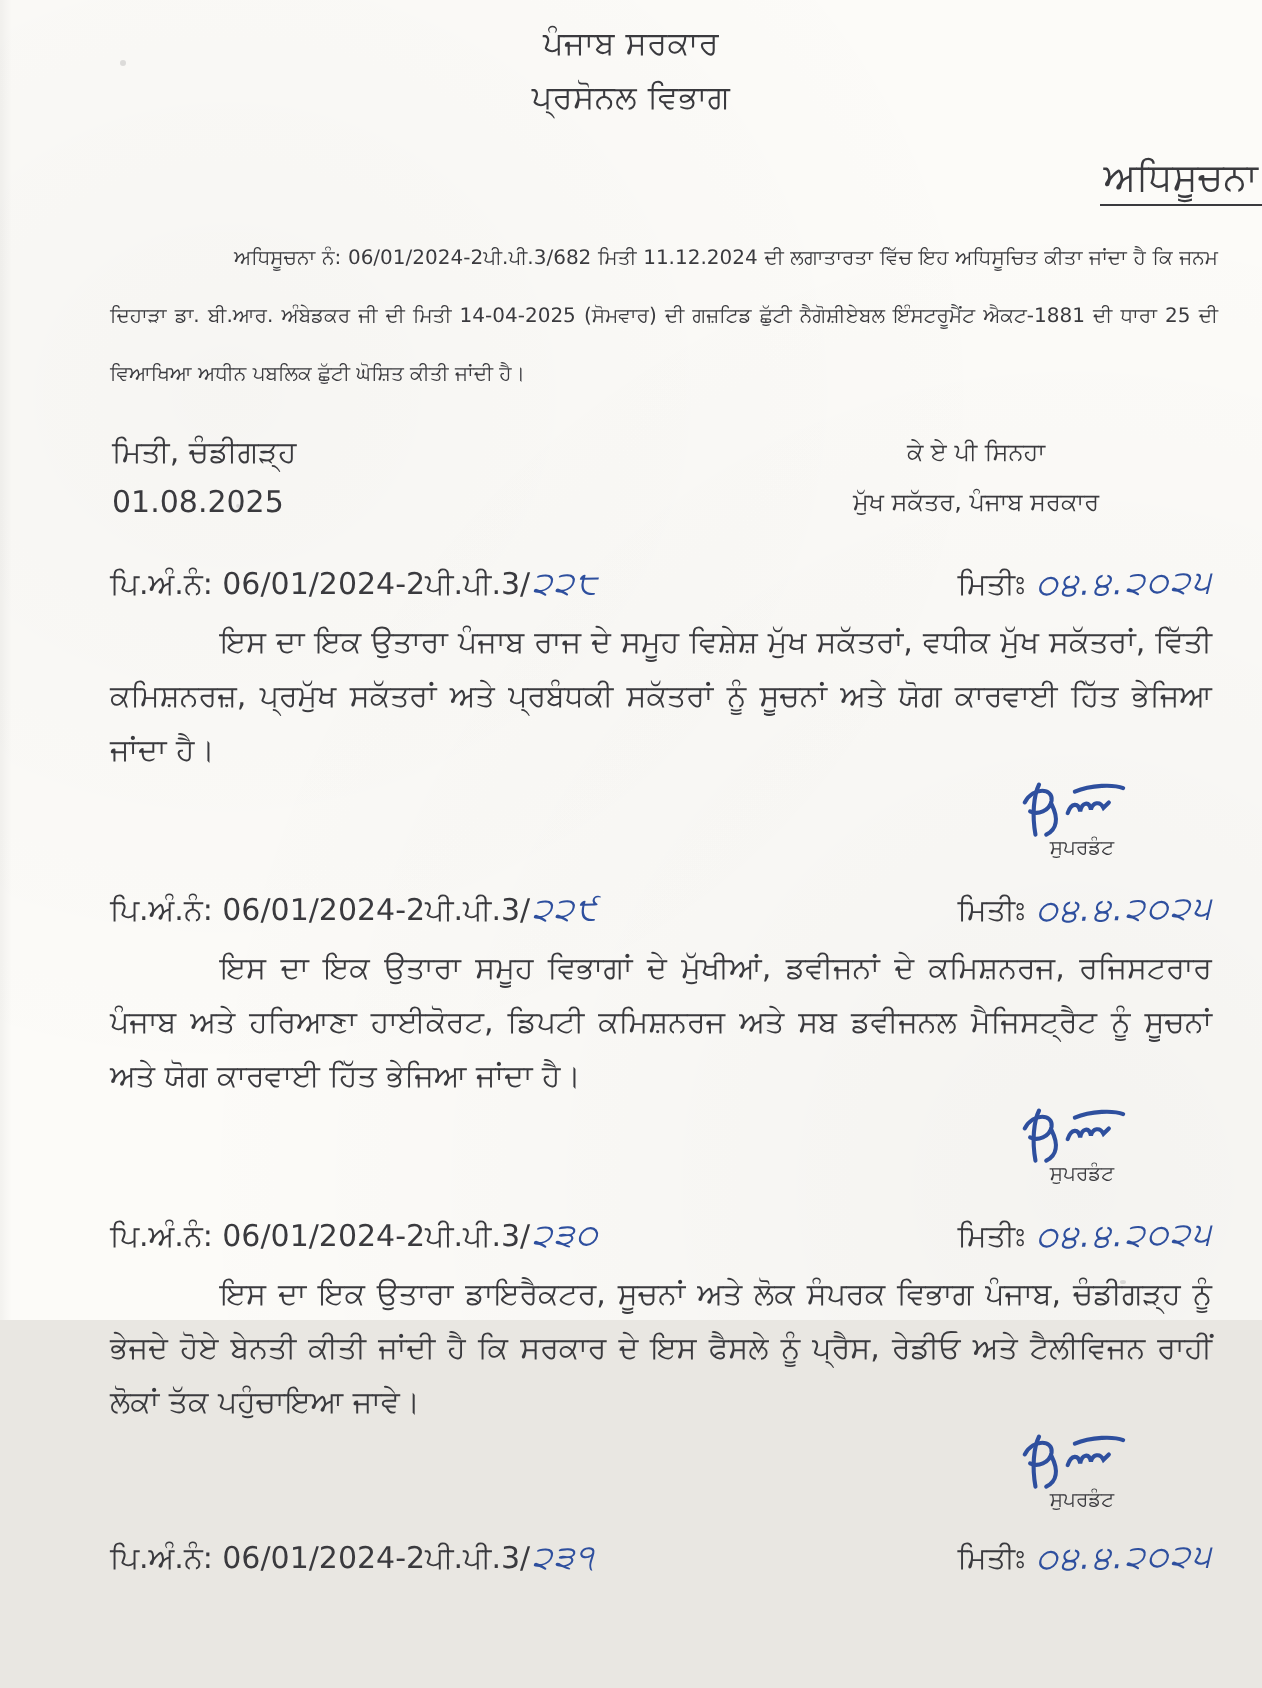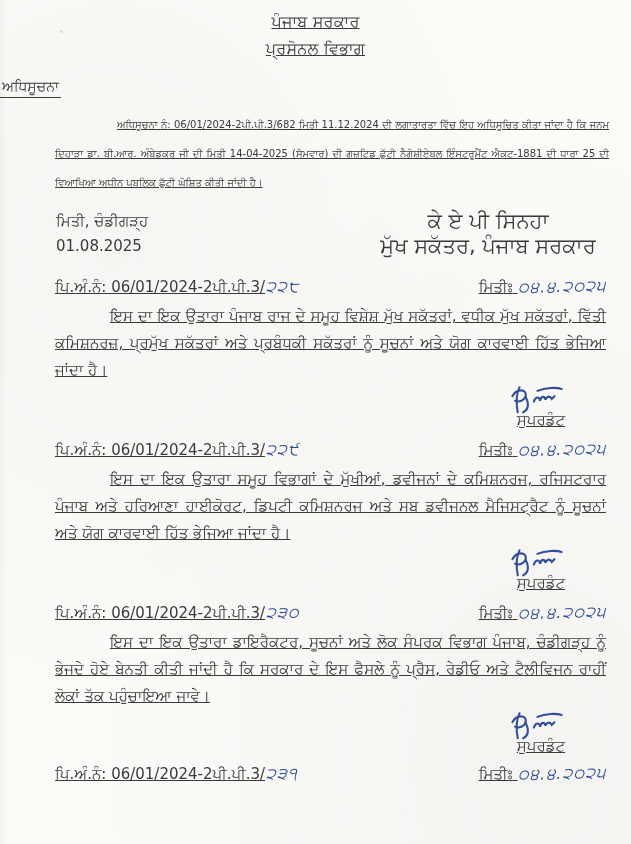--- a/index.html
+++ b/index.html
@@ -3,35 +3,34 @@
 <meta charset="utf-8">
 <style>
   html,body{margin:0;padding:0;}
   body{
     width:631px;height:844px;overflow:hidden;
     background:#e9e7e2;
     font-family:"DejaVu Sans",sans-serif;
   }
   .page{
     position:relative;
-    width:631px;height:844px;
+    width:631px;height:660px;
     background:#fcfbf8;
     background-image:
       radial-gradient(ellipse at 18% 30%, rgba(0,0,0,0.025), transparent 55%),
       radial-gradient(ellipse at 85% 90%, rgba(0,0,0,0.03), transparent 60%),
       linear-gradient(90deg, rgba(0,0,0,0.04) 0, transparent 6px);
     color:#3a3a3e;
     box-sizing:border-box;
     padding-top:8px;
-    text-decoration:underline;
   }
   .hdr{ text-align:center; line-height:27px; font-size:16px; letter-spacing:0.2px;}
   .hdr div{min-height:27px;}
   .doc-title{
-    text-align:left; margin-top:16px; font-size:14px;
+    text-align:right; margin-top:16px; font-size:19px;
   }
   .doc-title span{
     display:inline-block;
     border-bottom:1.6px solid #3a3a3e;
     padding:0 2px 2px 2px;
   }
   .para{
     margin:12px 22px 0 55px;
     text-align:justify;
     text-indent:62px;
@@ -42,21 +41,21 @@
     position:relative;
     margin-top:12px;
     height:50px;
   }
   .dl-left{
     position:absolute;left:56px;top:0;
     font-size:15px;line-height:25px;
   }
   .dl-right{
     position:absolute;right:28px;top:0;width:230px;
-    text-align:center;font-size:21px;line-height:25px;
+    text-align:center;font-size:12px;line-height:25px;
   }
   .endorsement{ position:relative; padding:0 25px 0 55px; }
   .e1{margin-top:16px}.e2{margin-top:10px}.e3{margin-top:10px}.e4{margin-top:8px}
   .ref-line{
     display:flex; justify-content:space-between; align-items:baseline;
     font-size:15px; line-height:24px;
   }
   .hand{
     color:#2e4f9e;
     font-size:16px;
@@ -74,21 +73,21 @@
     font-size:15px;
     line-height:27px;
   }
   .sig{
     width:118px;
     margin:-18px 6px 0 auto;
     text-align:center;
     position:relative;
   }
   .sig svg{display:block;margin:0 auto;}
-  .sig-label{font-size:15px;line-height:16px;margin-top:-3px;}
+  .sig-label{font-size:10px;line-height:16px;margin-top:-3px;}
   .scan-speck{position:absolute;border-radius:50%;background:rgba(90,90,95,0.18);}
 </style>
 </head>
 <body>
 
 <div class="page">
 
   <div class="hdr">
     <div>ਪੰਜਾਬ ਸਰਕਾਰ</div>
     <div>ਪ੍ਰਸੋਨਲ ਵਿਭਾਗ</div>

